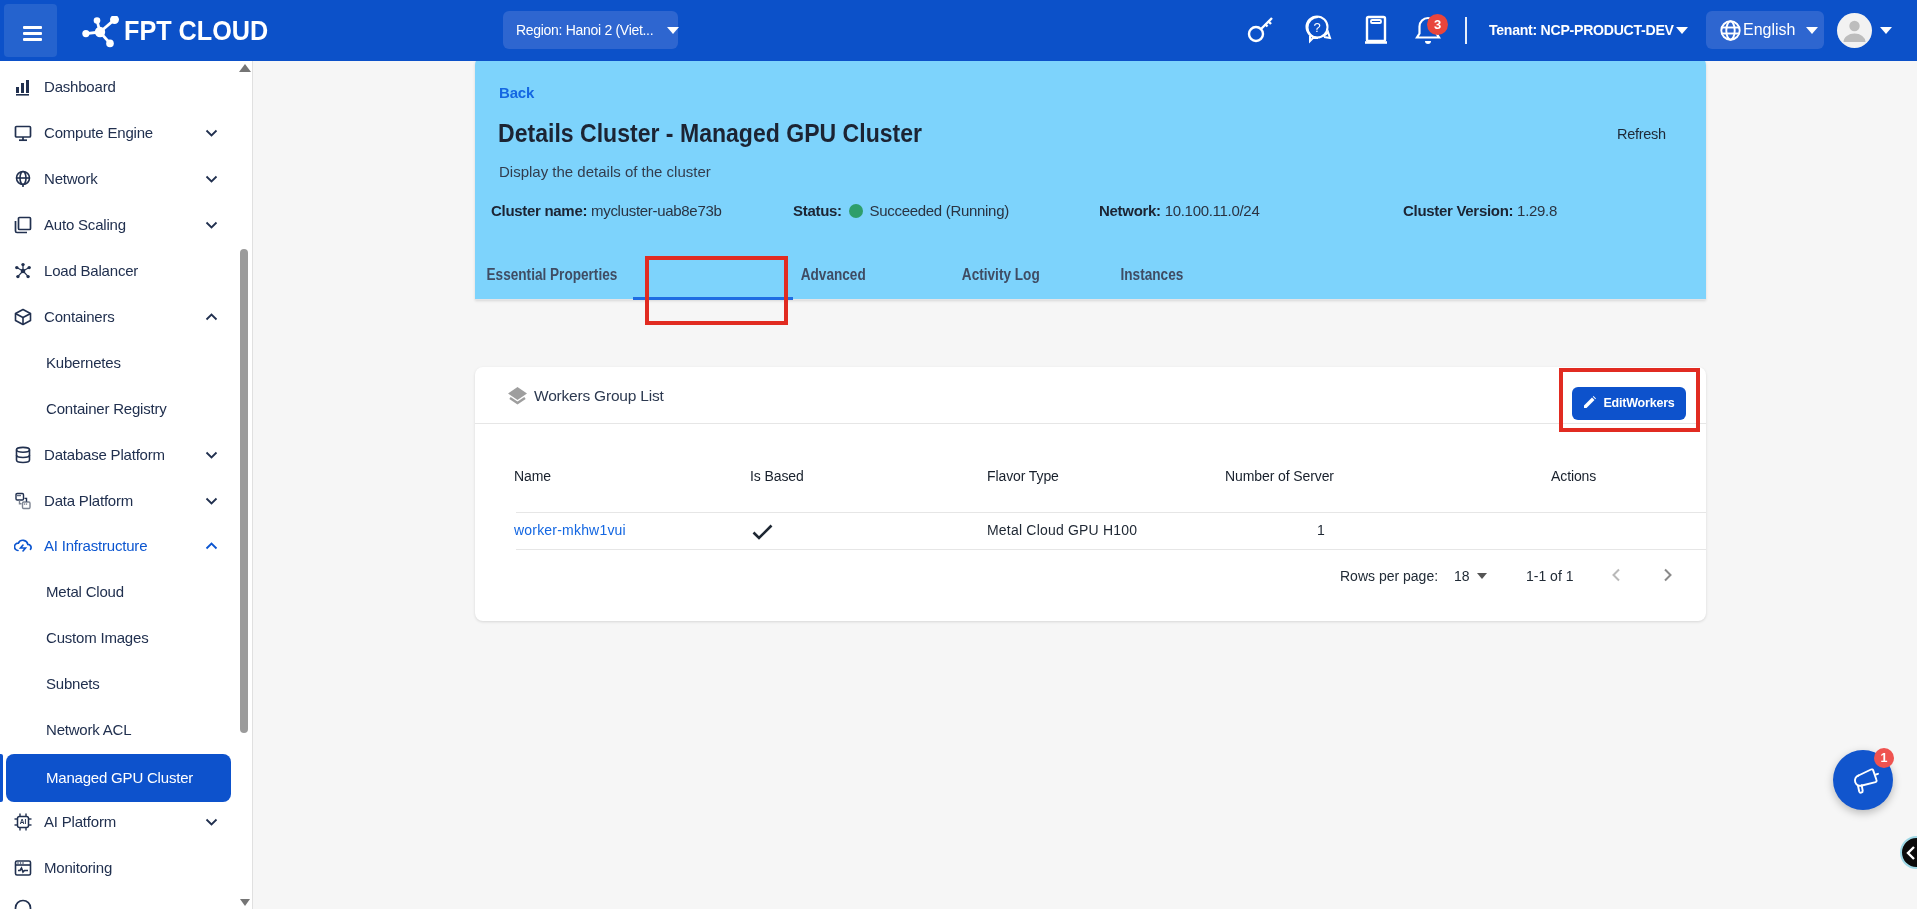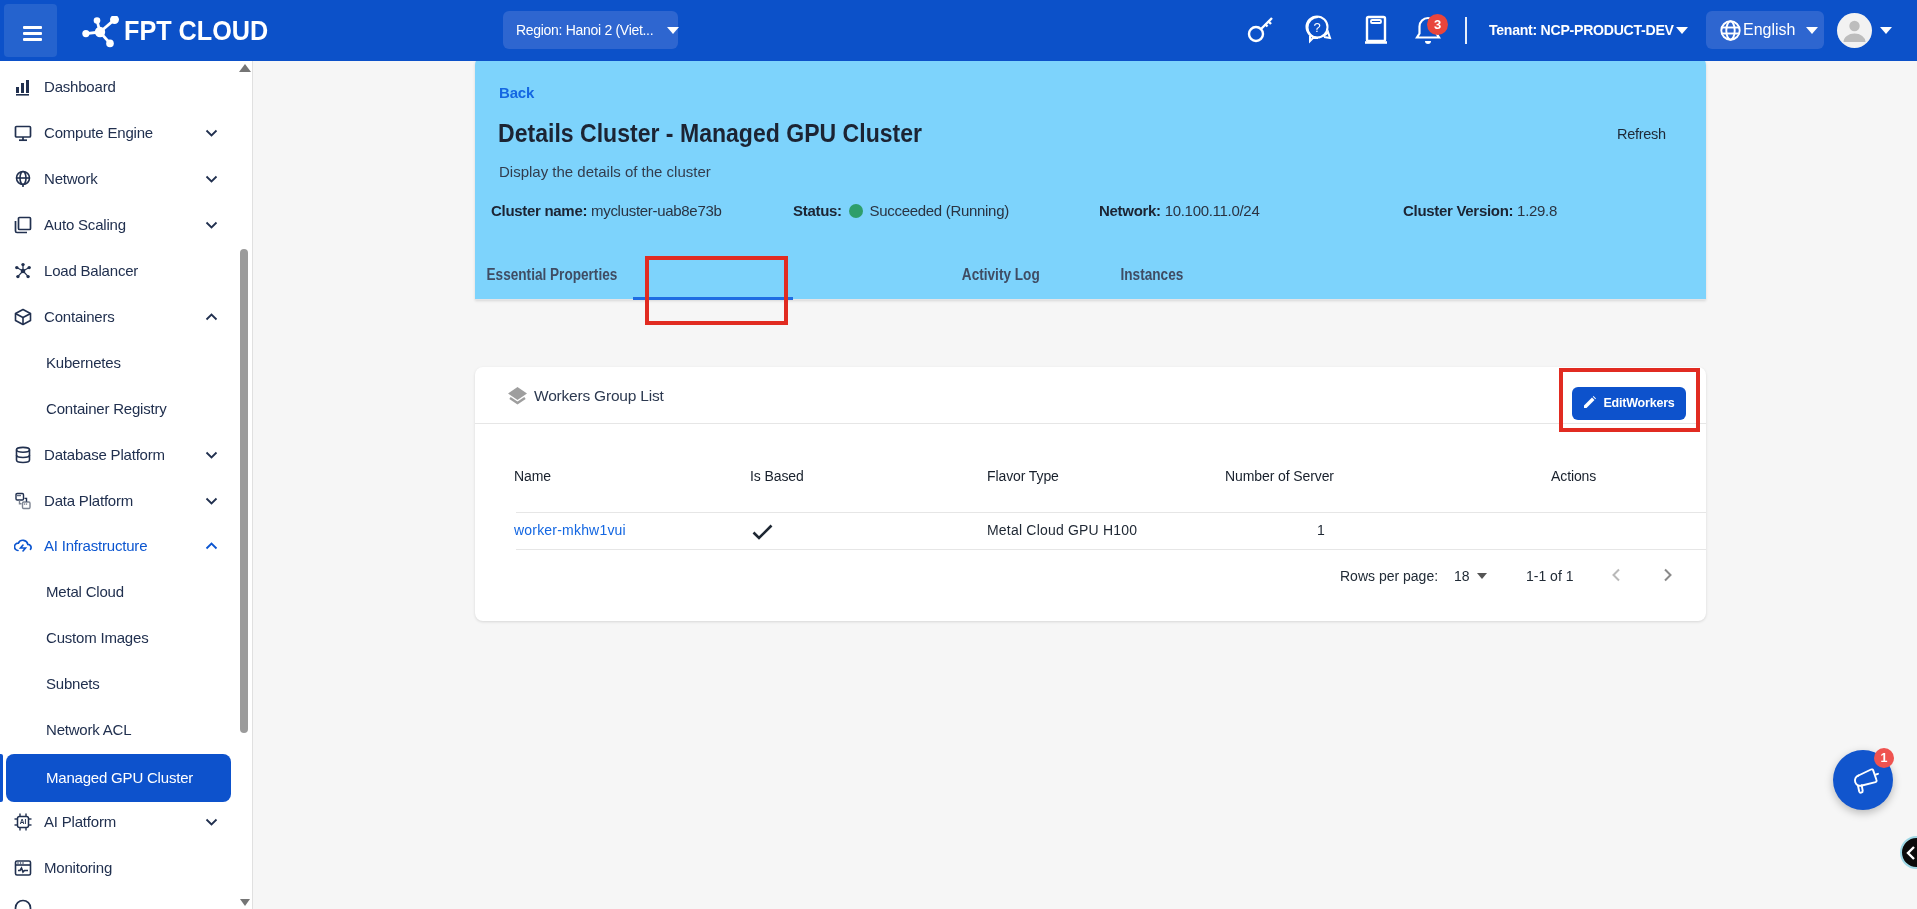--- a/index.html
+++ b/index.html
@@ -328,20 +328,21 @@
   <div id="back">Back</div>
   <div id="title">Details Cluster - Managed GPU Cluster</div>
   <div id="refresh">Refresh</div>
   <div id="subtitle">Display the details of the cluster</div>
   <div class="info" style="left:16px"><b>Cluster name:</b> mycluster-uab8e73b</div>
   <div class="info" style="left:318px"><b>Status:</b> <span style="display:inline-block;width:14px;height:14px;border-radius:50%;background:#2e9e6b;vertical-align:-2px;margin:0 3px"></span> Succeeded (Running)</div>
   <div class="info" style="left:624px"><b>Network:</b> 10.100.11.0/24</div>
   <div class="info" style="left:928px"><b>Cluster Version:</b> 1.29.8</div>
   <div style="position:absolute;left:0;top:242px;width:1231px;height:1px;background:#e4e4e6"></div>
   <div class="tab" style="left:0"><span>Essential Properties</span></div>
+  <div class="tab" style="left:320px"><span>Advanced</span></div>
   <div class="tab" style="left:480px"><span>Activity Log</span></div>
   <div class="tab" style="left:640px"><span>Instances</span></div>
   <div id="tabline"></div>
 </div>
 <div class="redbox" style="left:645px;top:256px;width:143px;height:69px"></div>
 
 <div id="card2">
   <svg class="abs" style="left:33px;top:20px" width="19" height="19" viewBox="0 0 19 19">
     <path d="M9.5 0 L19 6.5 9.5 13 0 6.5z" fill="#9e9e9e"></path>
     <path d="M2 11 L9.5 16 17 11" stroke="#9e9e9e" stroke-width="2.4" fill="none"></path>

